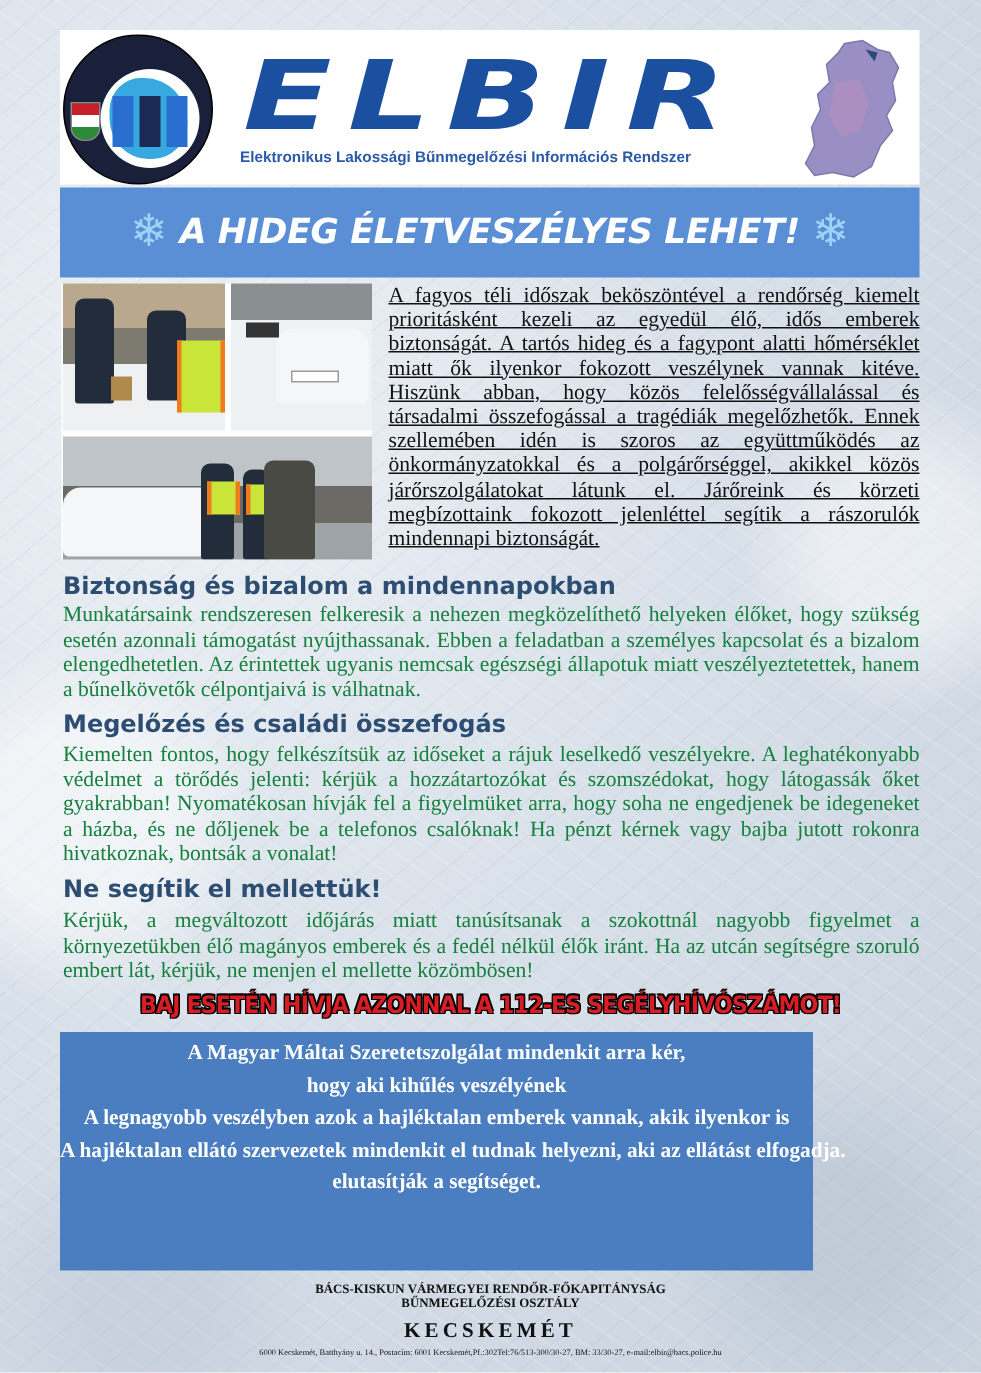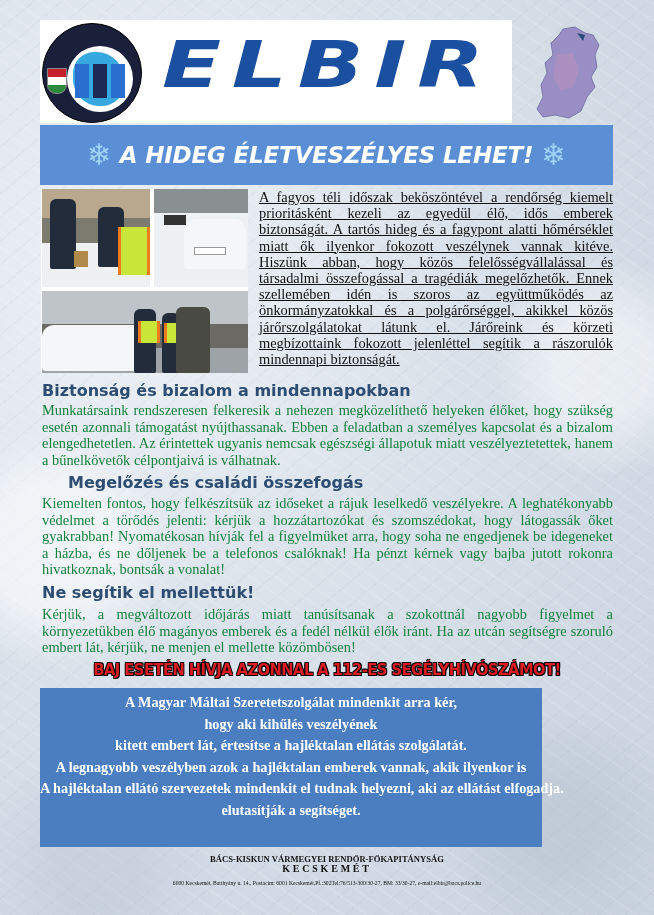--- a/index.html
+++ b/index.html
@@ -10,21 +10,21 @@
   }
   .frost { position:absolute; inset:0; pointer-events:none;
     background:
       radial-gradient(circle at 8% 60%, rgba(255,255,255,.55) 0 60px, transparent 120px),
       radial-gradient(circle at 92% 40%, rgba(255,255,255,.5) 0 50px, transparent 110px),
       radial-gradient(circle at 85% 90%, rgba(180,192,206,.5) 0 40px, transparent 120px),
       radial-gradient(circle at 15% 95%, rgba(190,200,214,.5) 0 40px, transparent 120px),
       repeating-linear-gradient(35deg, rgba(255,255,255,.10) 0 2px, transparent 2px 14px),
       repeating-linear-gradient(-40deg, rgba(120,135,155,.07) 0 1px, transparent 1px 18px);
   }
-  .header { position:absolute; left:40px; top:20px; width:472px; height:103px; background:#fff; }
+  .header { position:absolute; left:40px; top:20px; width:573px; height:103px; background:#fff; }
   .seal { position:absolute; left:2px; top:3px; width:98px; height:98px; border-radius:50%;
     background:#1a1f3a; border:1px solid #000; }
   .seal .inner { position:absolute; left:24px; top:22px; width:66px; height:66px; border-radius:50%; background:#fff; overflow:hidden; }
   .seal .land { position:absolute; left:6px; top:6px; width:52px; height:54px; background:#38a8e0; border-radius:40% 55% 45% 50%; }
   .seal .kid { position:absolute; top:18px; width:14px; height:34px; }
   .seal .kid::before { content:""; position:absolute; left:3px; top:0; width:9px; height:9px; border-radius:50%; background:inherit; }
   .seal .shield { position:absolute; left:4px; top:44px; width:18px; height:24px; background:linear-gradient(#c8202a 0 33%, #fff 33% 66%, #2d8a3a 66%); border-radius:0 0 9px 9px; border:1px solid #888; }
   .logo { position:absolute; left:122px; top:18px; width:330px; height:54px;
     font-family:"DejaVu Sans", sans-serif; font-weight:bold; font-style:italic; font-size:64px; line-height:54px;
     color:#1b4fa0; letter-spacing:8px; transform:scaleX(1.35); transform-origin:left; }
@@ -46,39 +46,40 @@
   .h2 { position:absolute; left:42px; margin:0; font-family:"DejaVu Sans", sans-serif; font-weight:bold; font-size:16px; color:#2d4d72; }
   .p { position:absolute; left:42px; width:571px; font-size:14.4px; line-height:16.6px; color:#15803d; text-align:justify; margin:0; }
   .alert { position:absolute; left:0; width:654px; top:660px; text-align:center; font-family:"DejaVu Sans", sans-serif; font-weight:bold; font-size:16px; color:#d81e24; letter-spacing:-0.6px;
     text-shadow: 1px 1px 0 #000, -1px -1px 0 #000, 1px -1px 0 #000, -1px 1px 0 #000; transform:scaleX(0.92); }
   .infobox { position:absolute; left:40px; top:688px; width:502px; height:159px; background:#4a7ec0; color:#fff; text-align:center;
     font-weight:bold; font-size:14.2px; line-height:21.5px; padding-top:4px; box-sizing:border-box; }
   .infobox div { white-space:nowrap; }
   .phone { color:#e0212c; font-family:"DejaVu Sans", sans-serif; font-weight:bold; font-size:13.5px; }
   .footer { position:absolute; left:0; width:654px; top:855px; text-align:center; color:#111; }
   .f1 { font-size:8.6px; font-weight:bold; line-height:9px; }
-  .f2 { font-size:10px; font-weight:bold; letter-spacing:2.8px; margin-top:0; line-height:10px; }
+  .f2 { font-size:14px; font-weight:bold; letter-spacing:2.8px; margin-top:10px; line-height:10px; }
   .f3 { font-size:5.6px; margin-top:6px; }
 </style>
 </head>
 <body>
 
 <div class="frost"></div>
 
 <div class="header">
   <div class="seal" title="Bács-Kiskun Vármegyei Rendőr-főkapitányság Bűnmegelőzés">
     <div class="shield"></div>
     <div class="inner">
       <div class="land"></div>
       <div class="kid" style="left:8px;background:#2a6fd0;"></div>
       <div class="kid" style="left:26px;background:#1a2a55;"></div>
       <div class="kid" style="left:44px;background:#2a6fd0;"></div>
     </div>
   </div>
   <div class="logo">ELBIR</div>
+  <div class="subtitle">Elektronikus Lakossági Bűnmegelőzési Információs Rendszer</div>
   <svg class="mapimg" viewBox="0 0 70 95">
     <path d="M30 4 L42 2 L52 8 L60 10 L66 20 L62 30 L64 42 L58 52 L62 62 L54 72 L48 86 L36 93 L22 90 L10 92 L4 84 L10 72 L8 60 L14 48 L12 38 L20 30 L18 18 L26 10 Z" fill="#9a8fc4" stroke="#7a7aa8" stroke-width="1"></path>
     <path d="M24 30 L40 28 L46 44 L40 62 L28 66 L20 52 Z" fill="#b38fc0" opacity=".7"></path>
     <path d="M44 8 L52 10 L50 16 Z" fill="#2a4a7a"></path>
   </svg>
 </div>
 
 <div class="title-bar">
   <span class="flake">❄</span>
   <h1>A HIDEG ÉLETVESZÉLYES LEHET!</h1>
@@ -105,34 +106,34 @@
     <div class="vest" style="left:122px;top:32px;width:14px;height:20px;"></div>
     <div class="fig" style="left:134px;top:16px;width:34px;height:66px;background:#4a4a44;"></div>
   </div>
 </div>
 
 <p class="p-intro">A fagyos téli időszak beköszöntével a rendőrség kiemelt prioritásként kezeli az egyedül élő, idős emberek biztonságát. A tartós hideg és a fagypont alatti hőmérséklet miatt ők ilyenkor fokozott veszélynek vannak kitéve. Hiszünk abban, hogy közös felelősségvállalással és társadalmi összefogással a tragédiák megelőzhetők. Ennek szellemében idén is szoros az együttműködés az önkormányzatokkal és a polgárőrséggel, akikkel közös járőrszolgálatokat látunk el. Járőreink és körzeti megbízottaink fokozott jelenléttel segítik a rászorulók mindennapi biztonságát.</p>
 
 <h2 class="h2" style="top:381px;">Biztonság és bizalom a mindennapokban</h2>
 <p class="p" style="top:402px;">Munkatársaink rendszeresen felkeresik a nehezen megközelíthető helyeken élőket, hogy szükség esetén azonnali támogatást nyújthassanak. Ebben a feladatban a személyes kapcsolat és a bizalom elengedhetetlen. Az érintettek ugyanis nemcsak egészségi állapotuk miatt veszélyeztetettek, hanem a bűnelkövetők célpontjaivá is válhatnak.</p>
 
-<h2 class="h2" style="top:473px;margin-left:26px;">Megelőzés és családi összefogás</h2>
+<h2 class="h2" style="top:473px;">Megelőzés és családi összefogás</h2>
 <p class="p" style="top:495px;">Kiemelten fontos, hogy felkészítsük az időseket a rájuk leselkedő veszélyekre. A leghatékonyabb védelmet a törődés jelenti: kérjük a hozzátartozókat és szomszédokat, hogy látogassák őket gyakrabban! Nyomatékosan hívják fel a figyelmüket arra, hogy soha ne engedjenek be idegeneket a házba, és ne dőljenek be a telefonos csalóknak! Ha pénzt kérnek vagy bajba jutott rokonra hivatkoznak, bontsák a vonalat!</p>
 
 <h2 class="h2" style="top:583px;">Ne segítik el mellettük!</h2>
 <p class="p" style="top:606px;">Kérjük, a megváltozott időjárás miatt tanúsítsanak a szokottnál nagyobb figyelmet a környezetükben élő magányos emberek és a fedél nélkül élők iránt. Ha az utcán segítségre szoruló embert lát, kérjük, ne menjen el mellette közömbösen!</p>
 
 <div class="alert">BAJ ESETÉN HÍVJA AZONNAL A 112-ES SEGÉLYHÍVÓSZÁMOT!</div>
 
 <div class="infobox">
   <div>A Magyar Máltai Szeretetszolgálat mindenkit arra kér,</div>
   <div>hogy aki kihűlés veszélyének</div>
-  <div>kitett embert lát, értesítse a hajléktalan ellátás szolgálatát.</div>
   <div>A legnagyobb veszélyben azok a hajléktalan emberek vannak, akik ilyenkor is</div>
   <div>A hajléktalan ellátó szervezetek mindenkit el tudnak helyezni, aki az ellátást elfogadja.</div>
   <div>elutasítják a segítséget.</div>
 </div>
 
 <div class="footer">
   <div class="f1">BÁCS-KISKUN VÁRMEGYEI RENDŐR-FŐKAPITÁNYSÁG</div>
+  <div class="f1">BŰNMEGELŐZÉSI OSZTÁLY</div>
   <div class="f2">KECSKEMÉT</div>
   <div class="f3">6000 Kecskemét, Batthyány u. 14., Postacím: 6001 Kecskemét,Pf.:302Tel:76/513-300/30-27, BM: 33/30-27, e-mail:elbir@bacs.police.hu</div>
 </div>
 
 </body></html>

